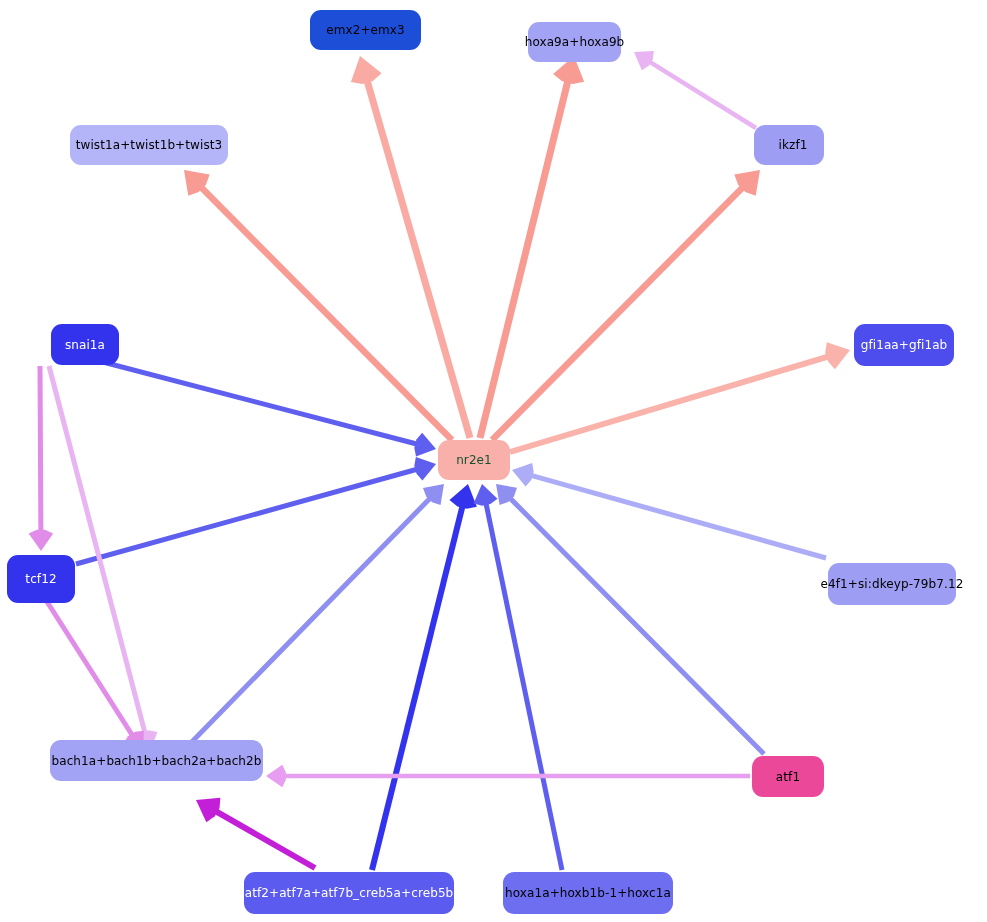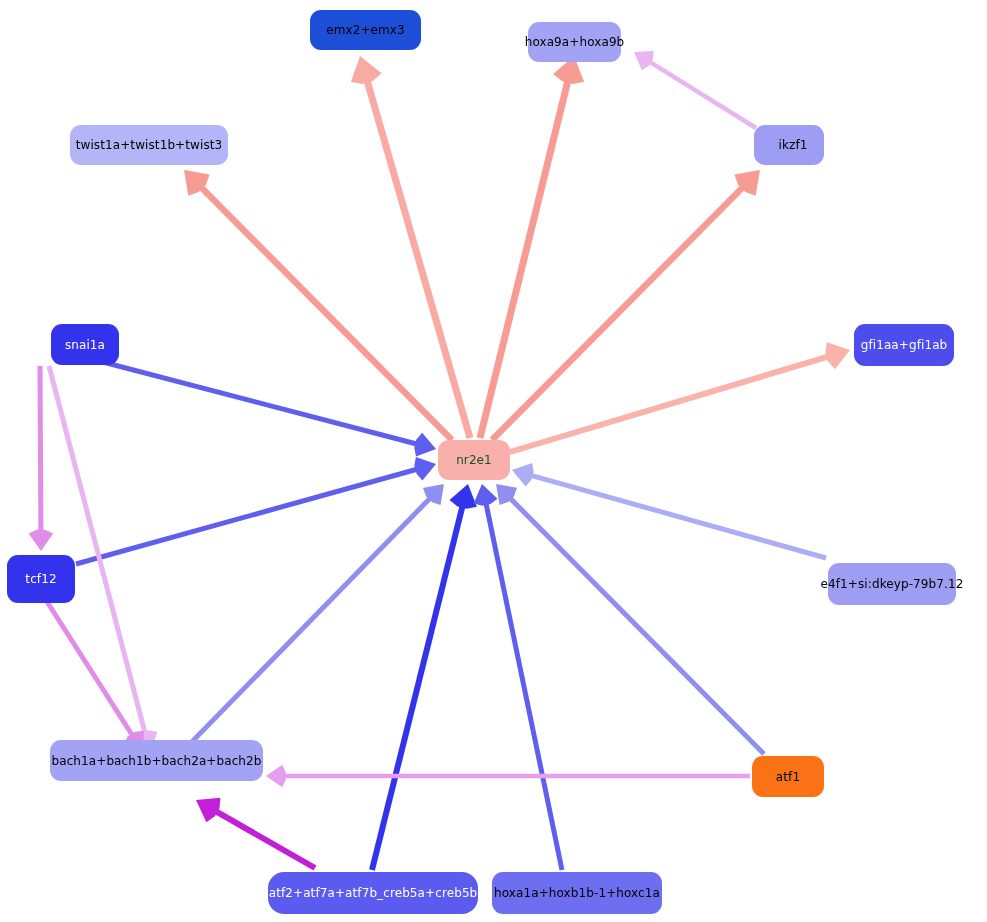--- a/index.html
+++ b/index.html
@@ -154,23 +154,23 @@
       </div>
       <div class="graph-node" style="left: 7px; top: 555px; width: 68px; height: 48px; background: rgb(51, 51, 238); color: rgb(255, 255, 255); font-size: 12px;">
         <span class="node-label">tcf12</span>
       </div>
       <div class="graph-node" style="left: 828px; top: 555px; width: 128px; height: 42px; background: rgb(157, 157, 244); color: rgb(0, 0, 0); font-size: 12px; margin-top: 8px;">
         <span class="node-label">e4f1+si:dkeyp-79b7.12</span>
       </div>
       <div class="graph-node" style="left: 50px; top: 740px; width: 213px; height: 41px; background: rgb(163, 163, 245); color: rgb(0, 0, 0); font-size: 12px;">
         <span class="node-label">bach1a+bach1b+bach2a+bach2b</span>
       </div>
-      <div class="graph-node" style="left: 752px; top: 756px; width: 72px; height: 41px; background: #f97316; color: rgb(0, 0, 0); font-size: 12px;">
+      <div class="graph-node" style="left: 752px; top: 756px; width: 72px; height: 41px; background: #ec4899; color: rgb(0, 0, 0); font-size: 12px;">
         <span class="node-label">atf1</span>
       </div>
-      <div class="graph-node" style="left: 268px; top: 872px; width: 210px; height: 42px; background: rgb(91, 91, 239); color: rgb(255, 255, 255); font-size: 12px; border-radius: 16px;">
+      <div class="graph-node" style="left: 244px; top: 872px; width: 210px; height: 42px; background: rgb(91, 91, 239); color: rgb(255, 255, 255); font-size: 12px;">
         <span class="node-label">atf2+atf7a+atf7b_creb5a+creb5b</span>
       </div>
-      <div class="graph-node" style="left: 492px; top: 872px; width: 170px; height: 42px; background: rgb(110, 110, 240); color: rgb(0, 0, 0); font-size: 12px;">
+      <div class="graph-node" style="left: 503px; top: 872px; width: 170px; height: 42px; background: rgb(110, 110, 240); color: rgb(0, 0, 0); font-size: 12px;">
         <span class="node-label">hoxa1a+hoxb1b-1+hoxc1a</span>
       </div>
     </div>
 </div>
 
 </body></html>

